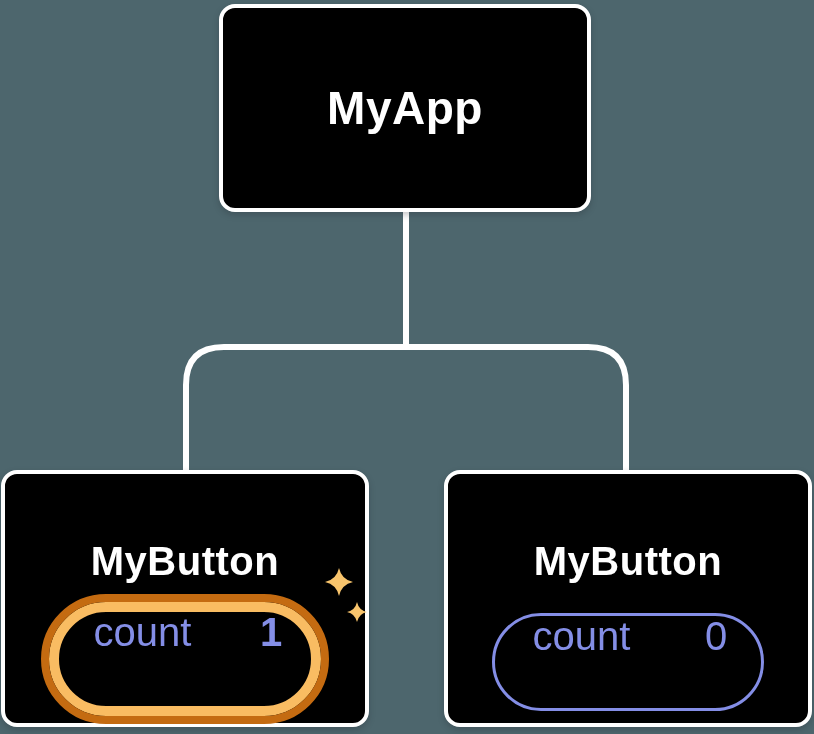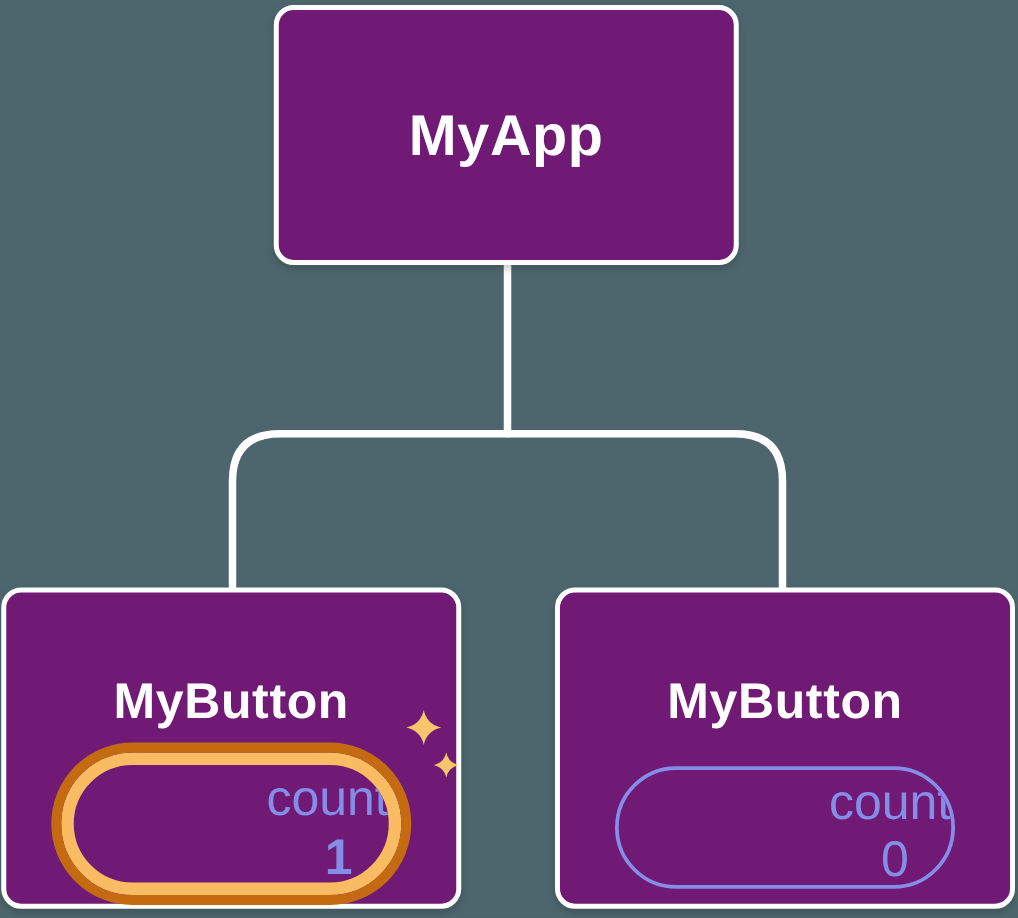--- a/index.html
+++ b/index.html
@@ -6,42 +6,41 @@
   .stage{
     position:relative;
     width:814px;height:734px;
     background:#4d666d;
     overflow:hidden;
     font-family:"Liberation Sans", sans-serif;
   }
   .connectors{position:absolute;left:0;top:0;width:814px;height:734px;pointer-events:none;}
   .node{
     position:absolute;
-    background:#701a75;
+    background:#000000;
     border:4px solid #ffffff;
     border-radius:16px;
     box-sizing:border-box;
     box-shadow:0 3px 6px rgba(30,35,44,.25);
     display:flex;flex-direction:column;align-items:center;
   }
   .node-root{left:219px;top:4px;width:372px;height:208px;justify-content:center;}
   .node-child{top:470px;width:368px;height:257px;}
   .node-child--left{left:1px;}
   .node-child--right{left:444px;}
   .node-title{
     color:#ffffff;font-weight:700;letter-spacing:.5px;
     font-size:46px;line-height:1;
   }
   .node-child .node-title{font-size:40px;margin-top:67px;}
   .pill{
     box-sizing:border-box;
-    display:flex;align-items:flex-end;
+    display:flex;align-items:flex-start;
     border-radius:70px;
     overflow:hidden;
-    flex-direction:column;
   }
   .pill--highlight{
     margin-top:21px;
     width:272px;height:114px;
     border:10px solid #f9bc62;
     outline:8px solid #c46b11;
     position:relative;z-index:1;
   }
   .pill--plain{
     margin-top:32px;

